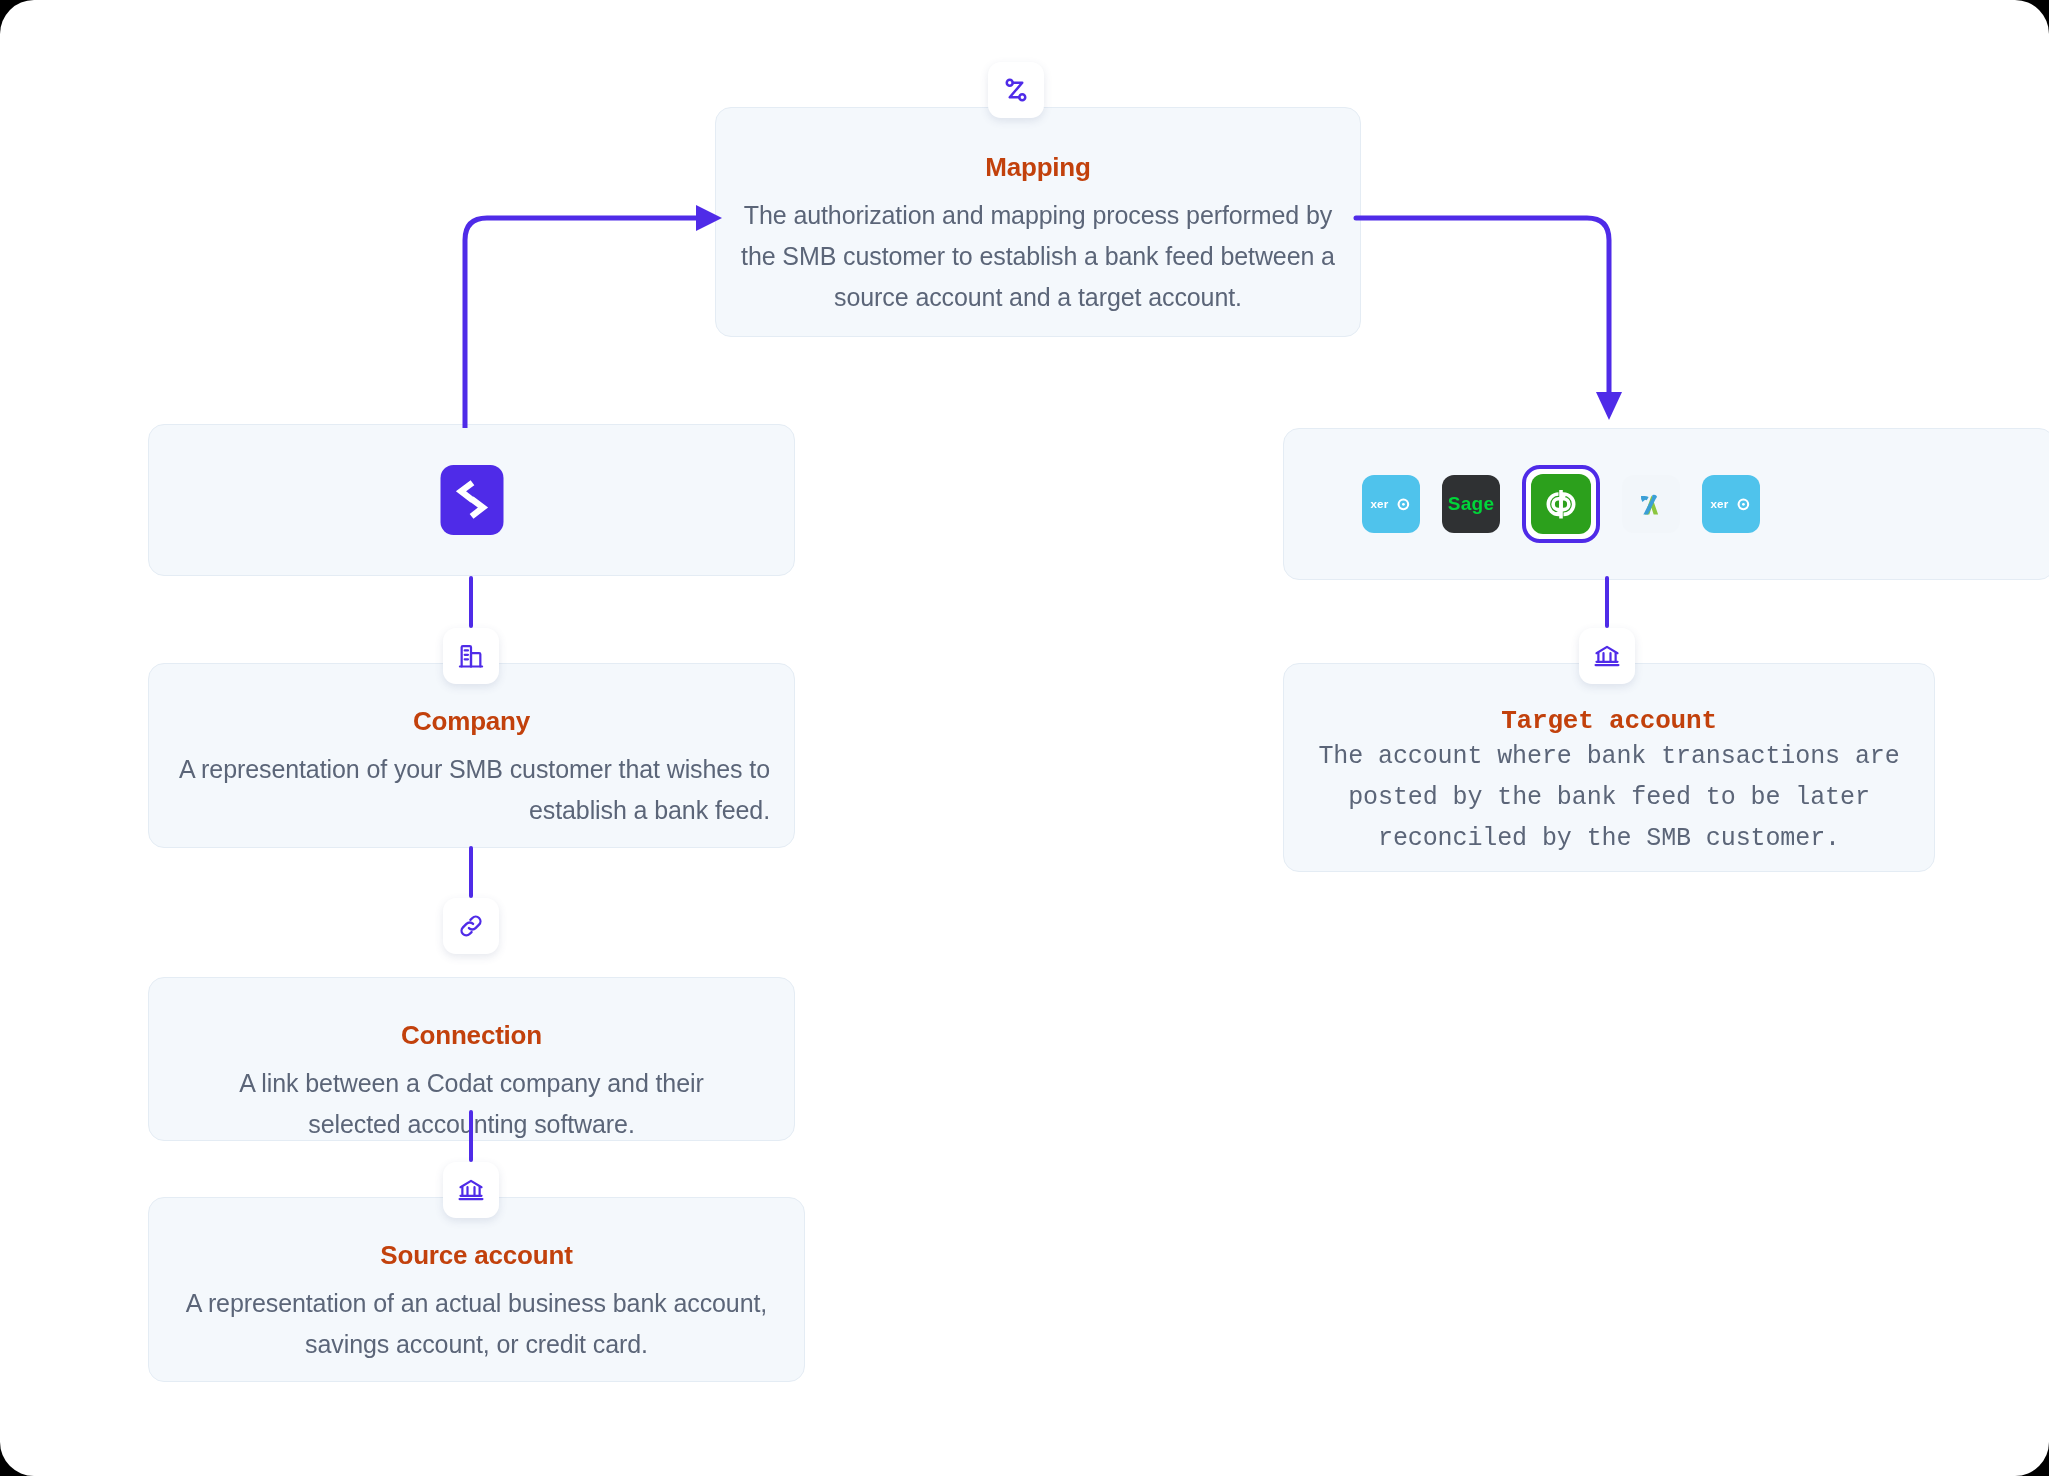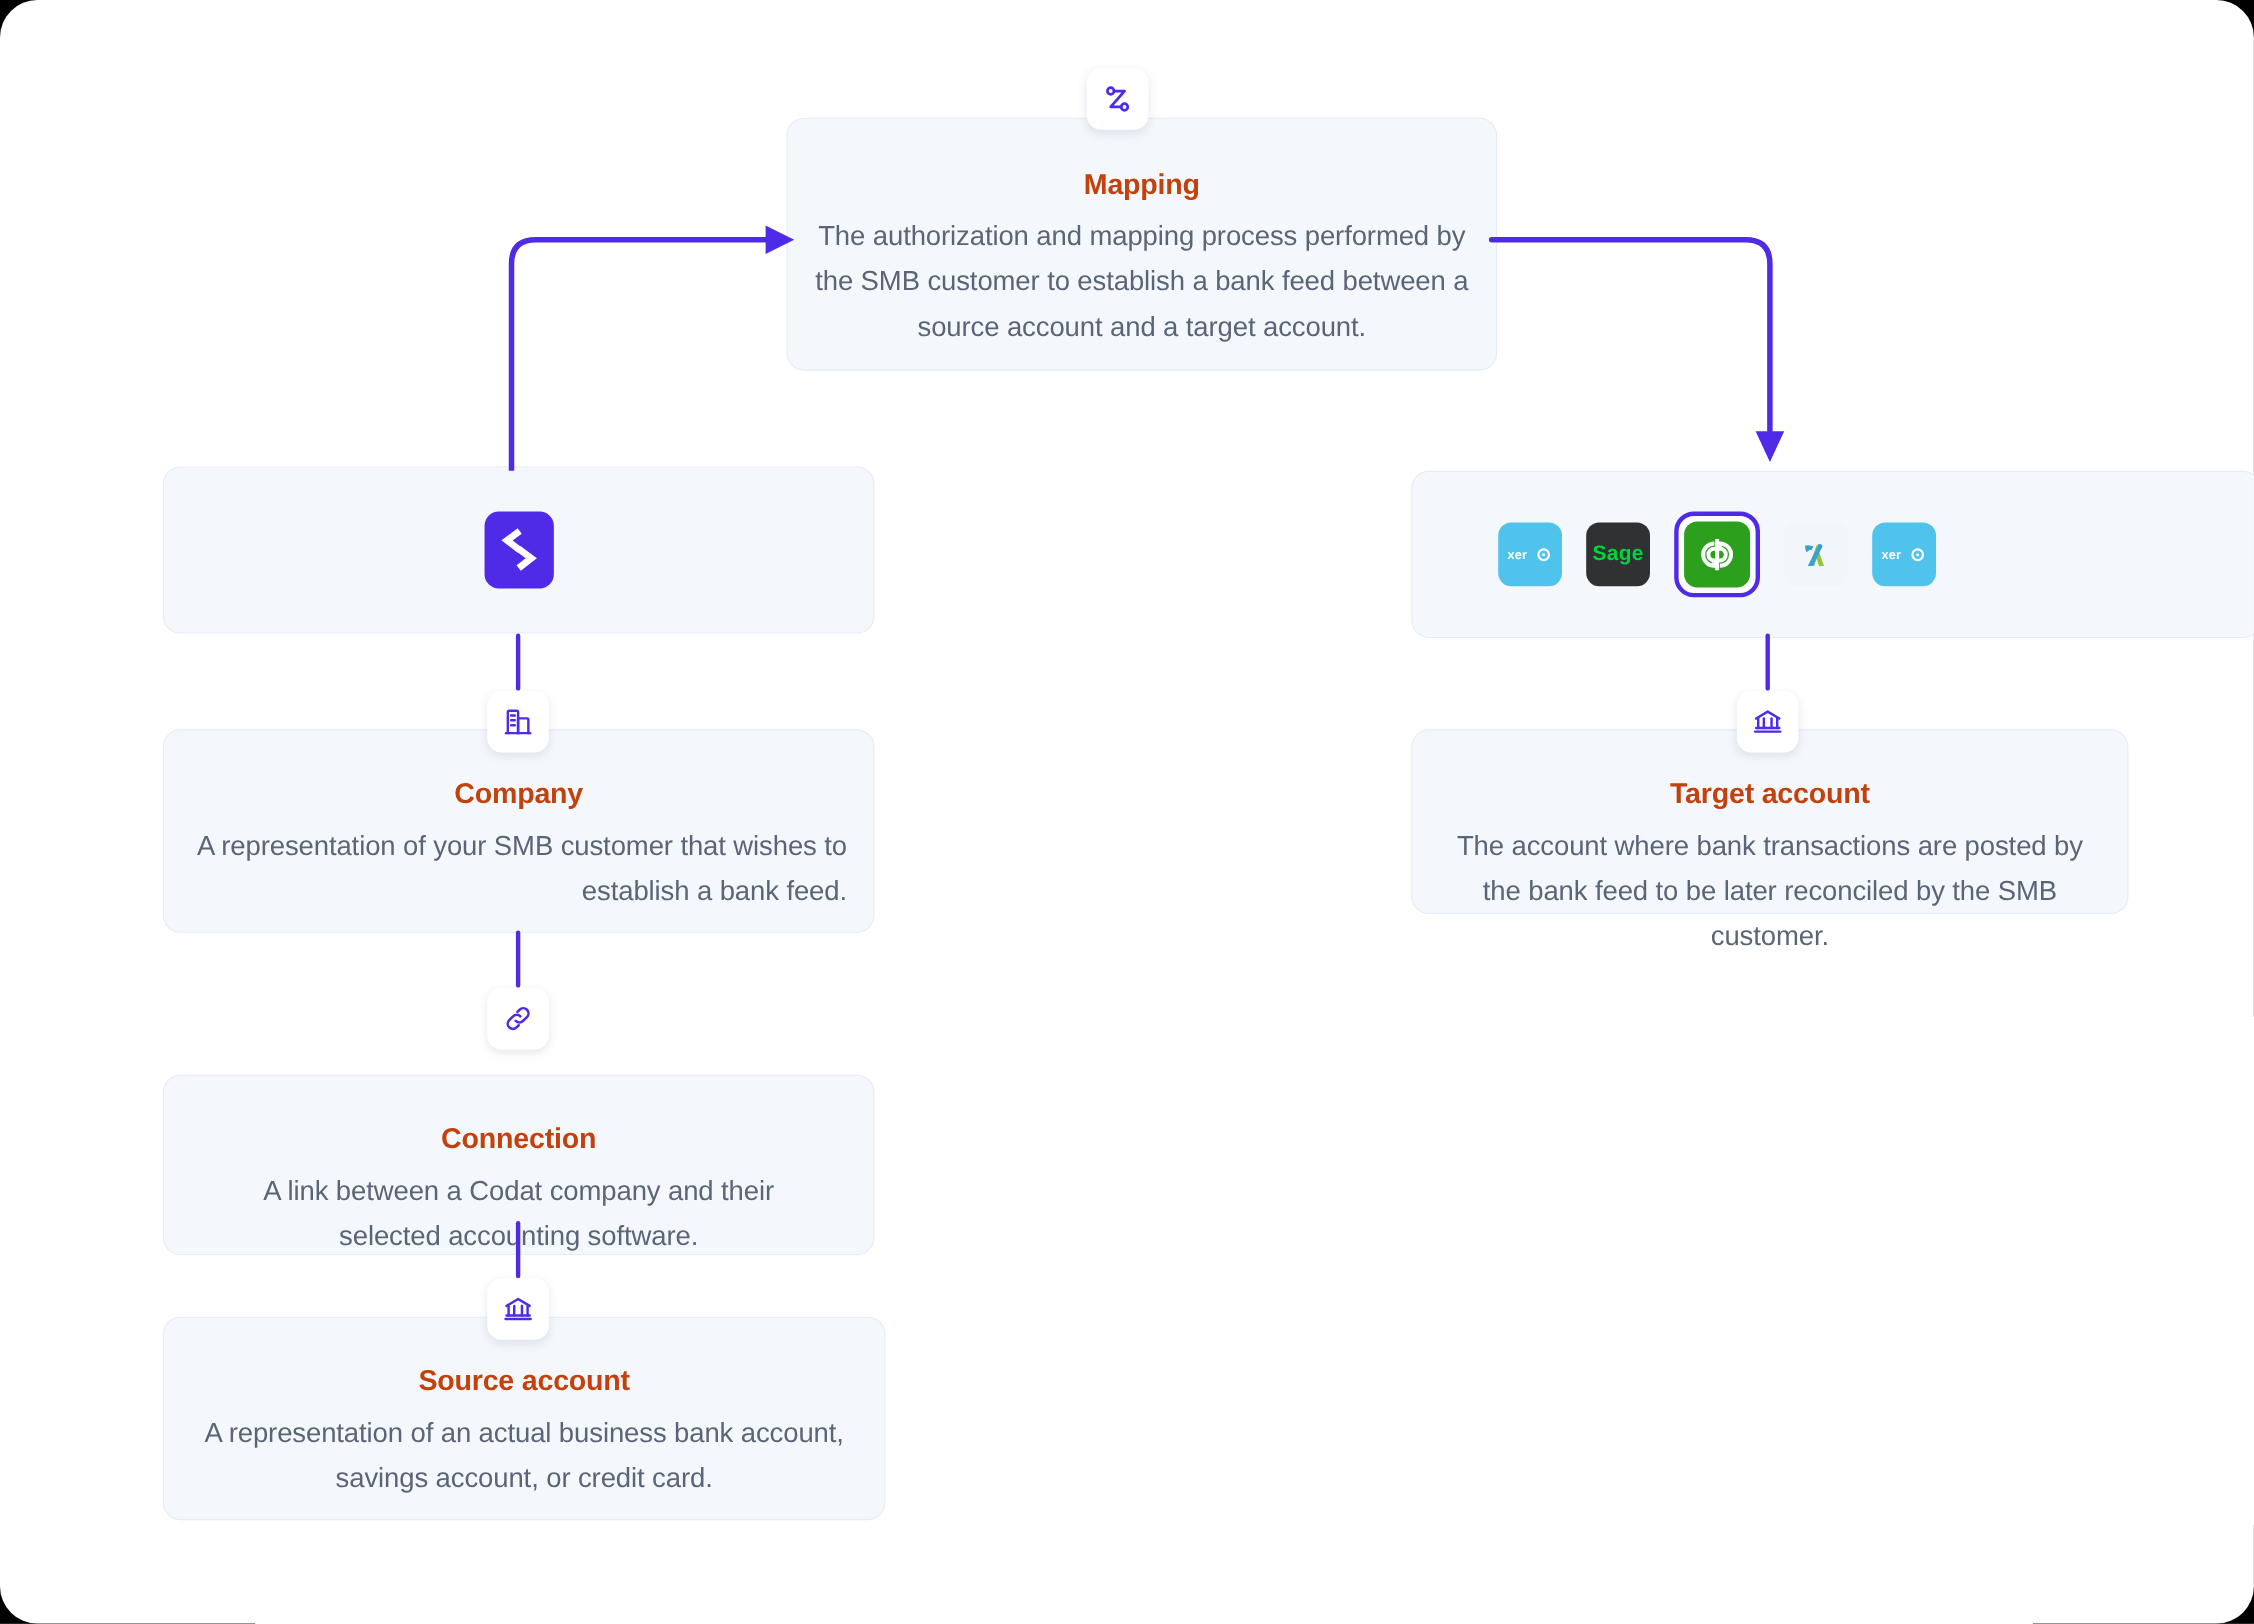--- a/index.html
+++ b/index.html
@@ -278,18 +278,18 @@
   <div class="badge" style="left:1579px; top:628px;">
     <span>
       <svg width="28" height="28" viewBox="0 0 24 24" fill="none" stroke="#4f2be8" stroke-width="1.9" stroke-linecap="round" stroke-linejoin="round">
         <path d="M3 9.6 L12 4.2 L21 9.6"></path>
         <path d="M4.6 9.6 V17 M9 9.6 V17 M15 9.6 V17 M19.4 9.6 V17"></path>
         <path d="M3 17 H21"></path>
         <path d="M2.2 19.8 H21.8"></path>
       </svg>
     </span>
   </div>
-  <div class="card" style="left:1283px; top:663px; width:652px; height:168px;">
+  <div class="card" style="left:1283px; top:663px; width:652px; height:209px;font-family:Liberation Mono, monospace;">
     <div class="card-title" style="margin-top:42px;">Target account</div>
-    <div class="card-body" style="margin-top:12px; padding:0 22px;">The account where bank transactions are posted by the bank feed to be later reconciled by the SMB customer.</div>
+    <div class="card-body" style="padding:0 22px;">The account where bank transactions are posted by the bank feed to be later reconciled by the SMB customer.</div>
   </div>
 
 </div>
 
 </body></html>

